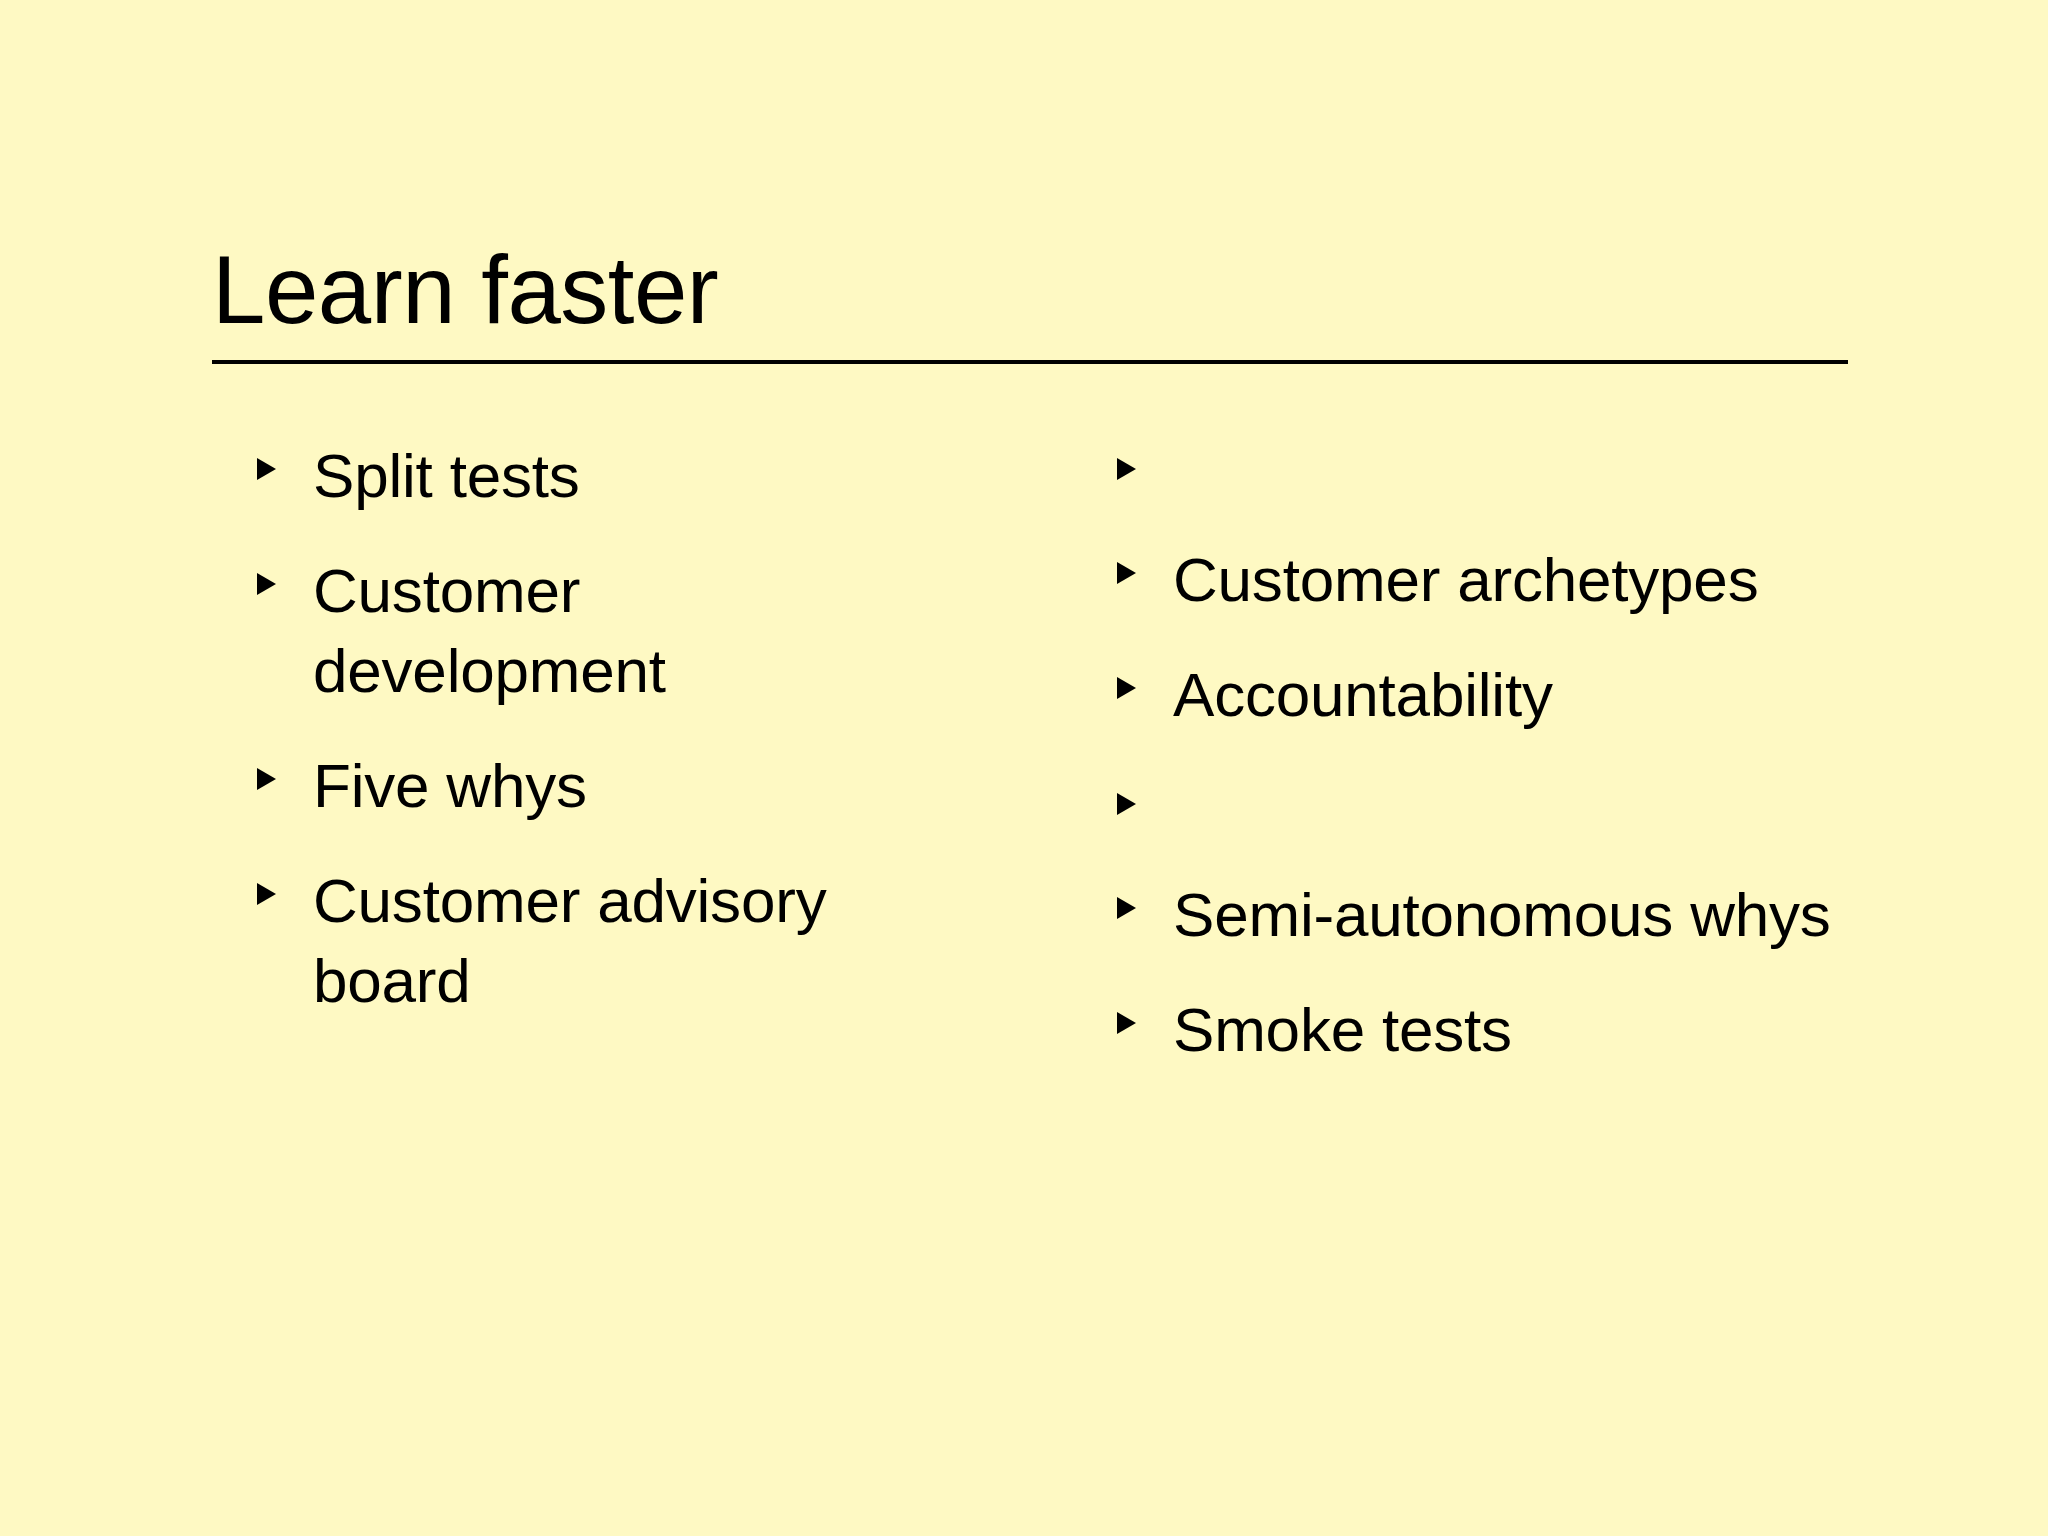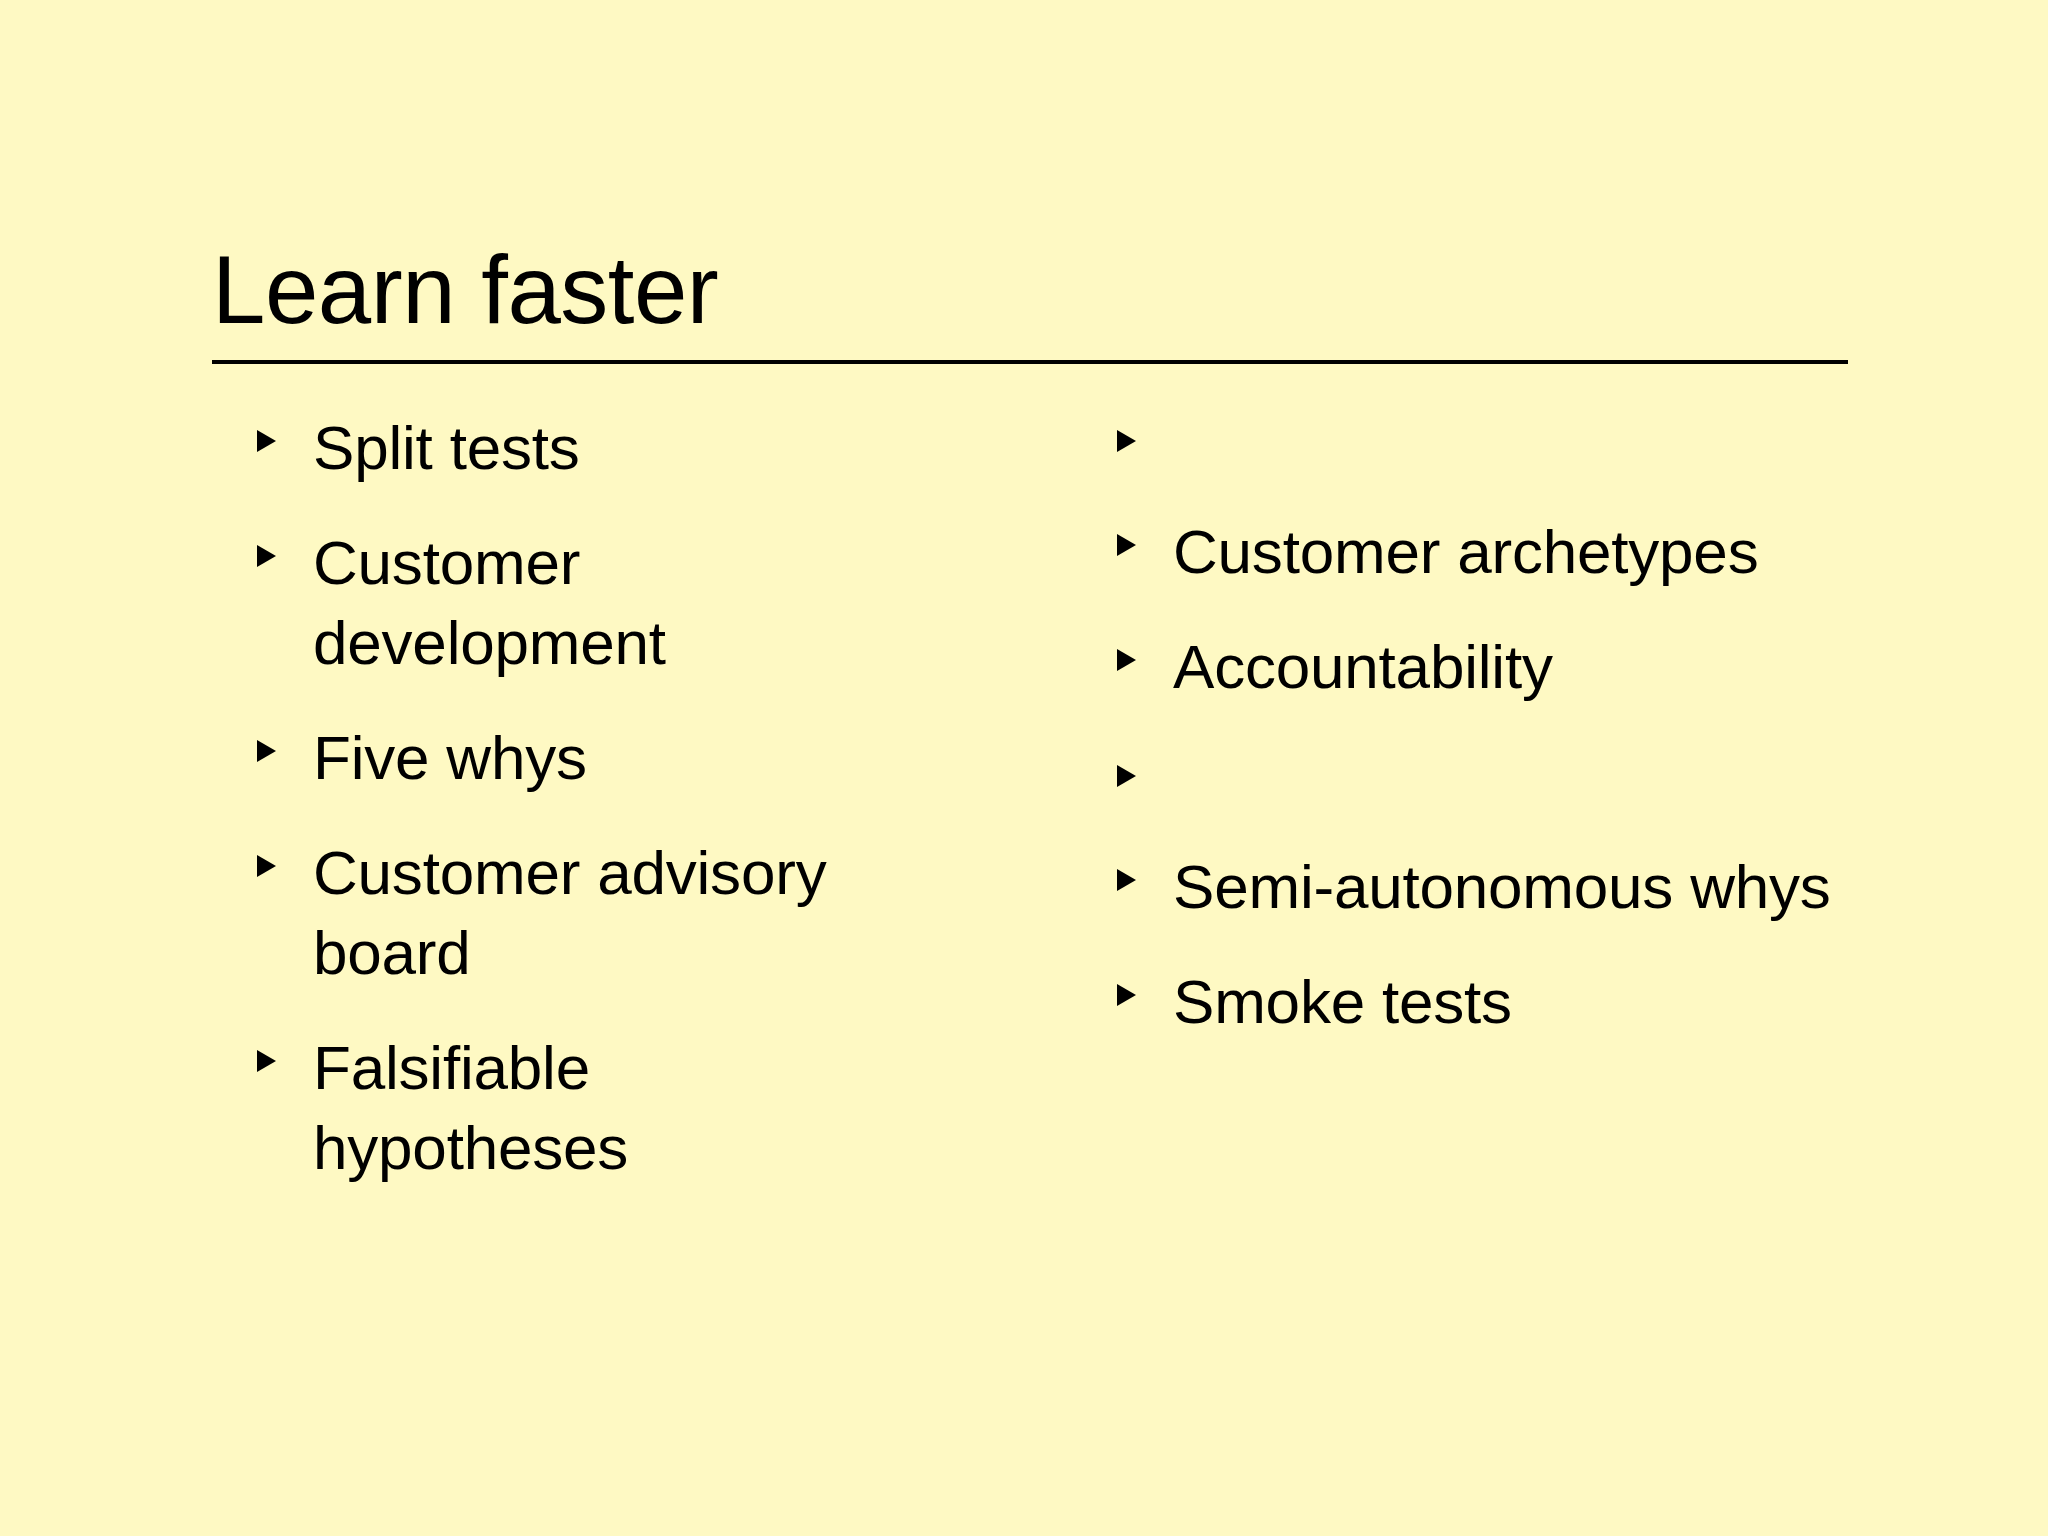--- a/index.html
+++ b/index.html
@@ -42,21 +42,21 @@
     top: 120px;
     width: 1636px;
     height: 4px;
     background: #000000;
   }
 
   
   .columns {
     position: absolute;
     left: 0;
-    top: 408px;
+    top: 436px;
     width: 2048px;
     display: flex;
     flex-direction: row;
     align-items: flex-start;
   }
   .column {
     display: flex;
     flex-direction: column;
   }
   .column-left {
@@ -132,24 +132,20 @@
       <div class="bullet-item">
         <span class="bullet-marker"></span>
         <span class="bullet-text">Five whys</span>
       </div>
 
       <div class="bullet-item">
         <span class="bullet-marker"></span>
         <span class="bullet-text">Customer advisory board</span>
       </div>
 
-      <div class="bullet-item">
-        <span class="bullet-marker"></span>
-        <span class="bullet-text">Falsifiable hypotheses</span>
-      </div>
 
     </div>
 
     <div class="column column-right">
 
       <div class="bullet-item">
         <span class="bullet-marker"></span>
       </div>
 
       <div class="bullet-item">

